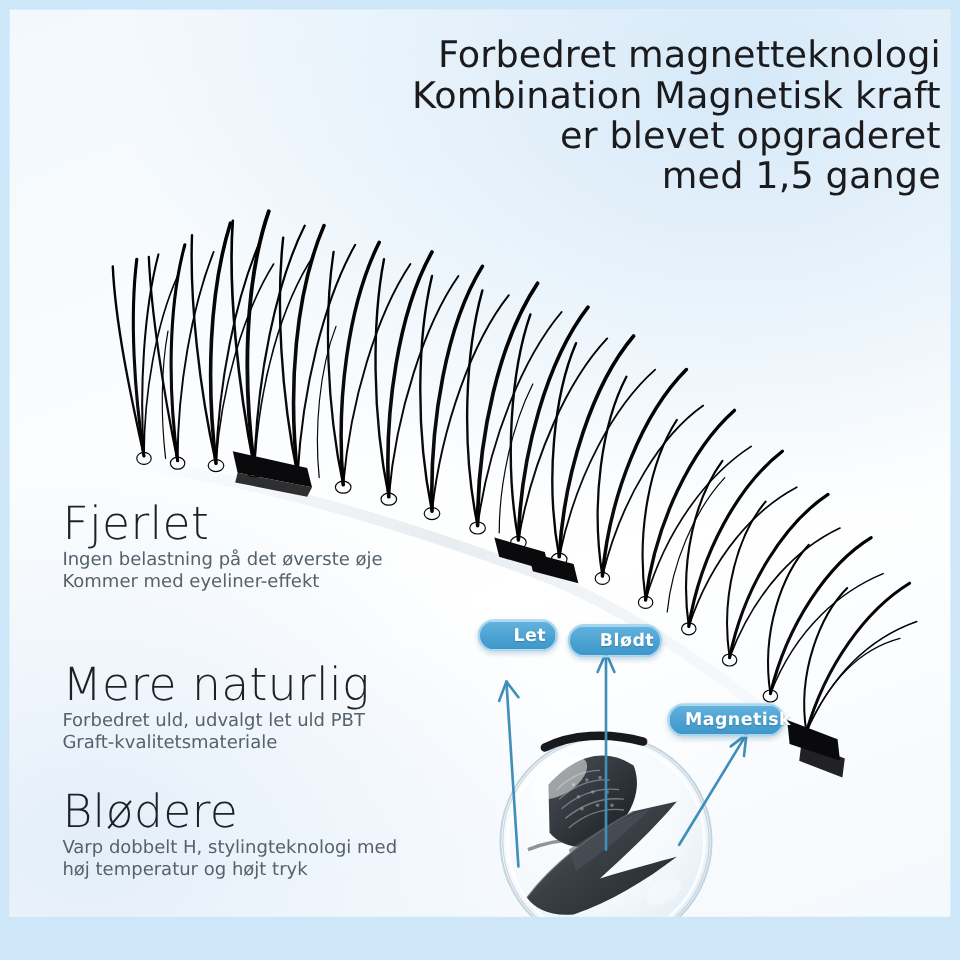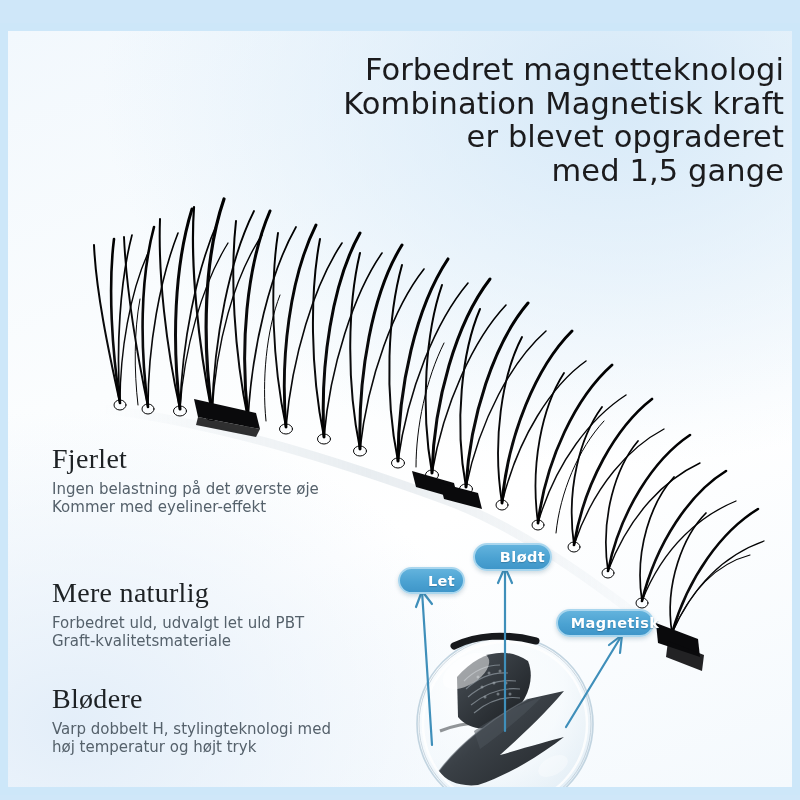--- a/index.html
+++ b/index.html
@@ -6,21 +6,20 @@
   body{
     width:800px;height:800px;overflow:hidden;
     font-family:"DejaVu Sans","Liberation Sans",sans-serif;
     background:#cfe7f9;
   }
   .poster{
     position:relative;width:800px;height:772px;
     box-sizing:border-box;
     background:#cde7f9;
     padding:8px;
-    margin-top:23px;
   }
   .panel{
     position:relative;width:100%;height:100%;
     box-sizing:border-box;
     overflow:hidden;
     background:
       radial-gradient(120% 90% at 78% 8%, #d6e9f8 0%, rgba(214,233,248,0) 55%),
       radial-gradient(90% 70% at 8% 92%, #e3eef9 0%, rgba(227,238,249,0) 60%),
       linear-gradient(160deg,#f2f8fd 0%,#fbfdfe 38%,#ffffff 62%,#f4f9fd 100%);
   }
@@ -31,22 +30,22 @@
     text-align:right;
     font-size:30.5px;line-height:33.5px;
     font-weight:400;letter-spacing:.1px;
     color:#1b1b1d;
     white-space:pre-line;
   }
 
   
   .feature{position:absolute;left:44px;}
   .feature .f-title{
-    font-size:28px;line-height:40px;font-weight:300;
-    color:#1d2124;letter-spacing:.3px;font-family:Liberation Serif, serif;
+    font-size:38px;line-height:40px;font-weight:300;
+    color:#1d2124;letter-spacing:.3px;
   }
   .feature .f-sub{
     margin-top:2px;
     font-size:15px;line-height:17.5px;font-weight:400;
     color:#55616b;white-space:pre-line;
   }
   #feat-0{top:408px;}
   #feat-1{top:542px;}
   #feat-2{top:648px;}
 
@@ -57,21 +56,21 @@
     box-sizing:border-box;
     border-radius:999px;
     background:linear-gradient(180deg,#63b3dd 0%,#4ba2d2 55%,#3f96c9 100%);
     border:2px solid #a9d6ee;
     color:#ffffff;
     font-size:14.5px;font-weight:600;letter-spacing:.4px;
     text-shadow:0 1px 1px rgba(20,70,100,.35);
     box-shadow:0 2px 4px rgba(40,90,120,.22);
     padding-left:20px;
   }
-  #pill-let{left:390px;top:536px;width:67px;height:27px;}
+  #pill-let{left:390px;top:508px;width:67px;height:27px;}
   #pill-blodt{left:465px;top:512px;width:79px;height:28px;}
   #pill-magnetisk{left:548px;top:578px;width:98px;height:28px;text-align:right;}
 
   svg.layer{position:absolute;left:0;top:0;width:784px;height:784px;}
   svg.layer *{vector-effect:non-scaling-stroke;}
 </style>
 </head>
 <body>
 
 <div class="poster">

